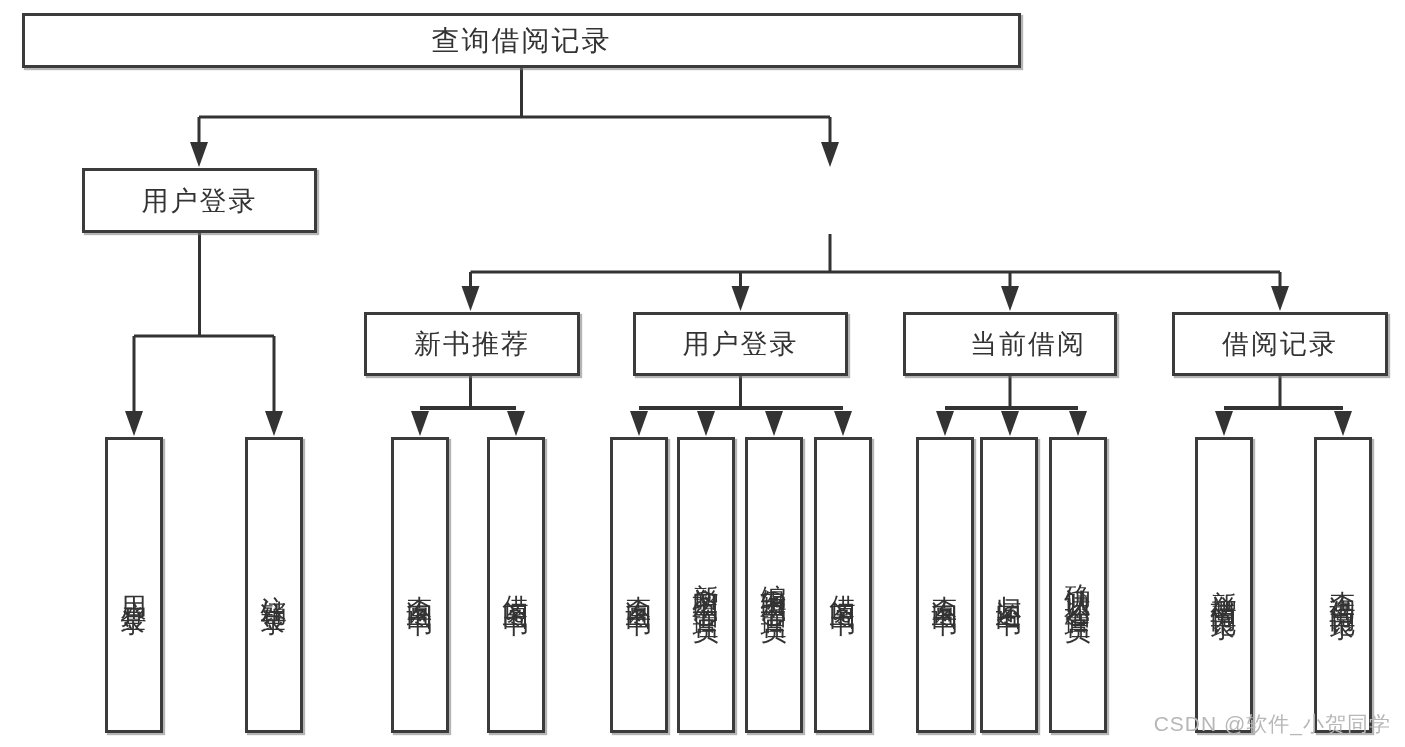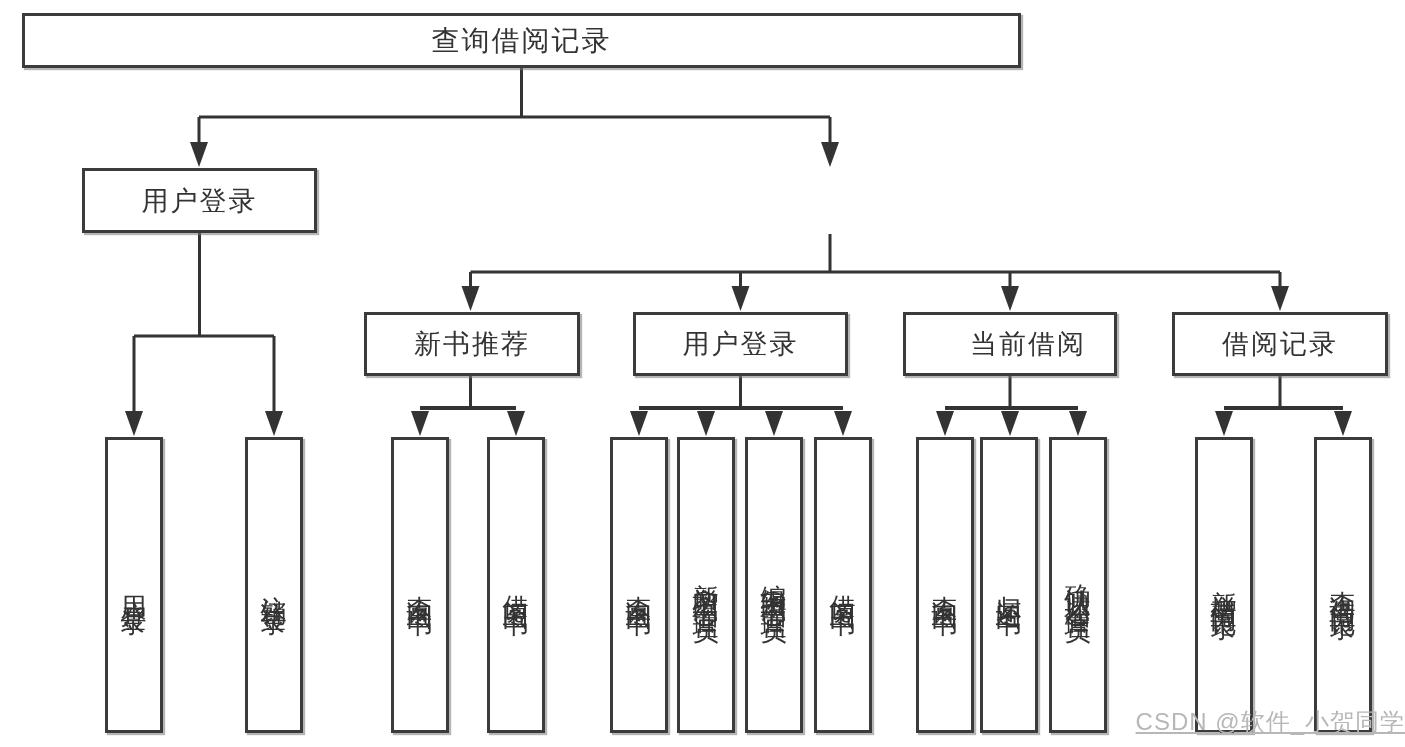--- a/index.html
+++ b/index.html
@@ -32,25 +32,24 @@
   .node.root{font-size:28px;}
   .node.leaf{font-size:26px;}
   .vtext{
     writing-mode:vertical-rl;
     letter-spacing:5px;
     line-height:1;
     white-space:nowrap;
   }
   .watermark{
     position:absolute;
-    right:0;bottom:9px;
-    font-size:24px;
+    right:14px;bottom:9px;
+    font-size:21px;
     letter-spacing:1px;
     color:var(--wm);
-    text-decoration:underline;
   }
 </style>
 </head>
 <body>
 
 <div class="stage">
 
   <svg class="wires" width="1405" height="747" viewBox="0 0 1405 747">
     <g fill="none" stroke="#333333" stroke-width="3">
 

